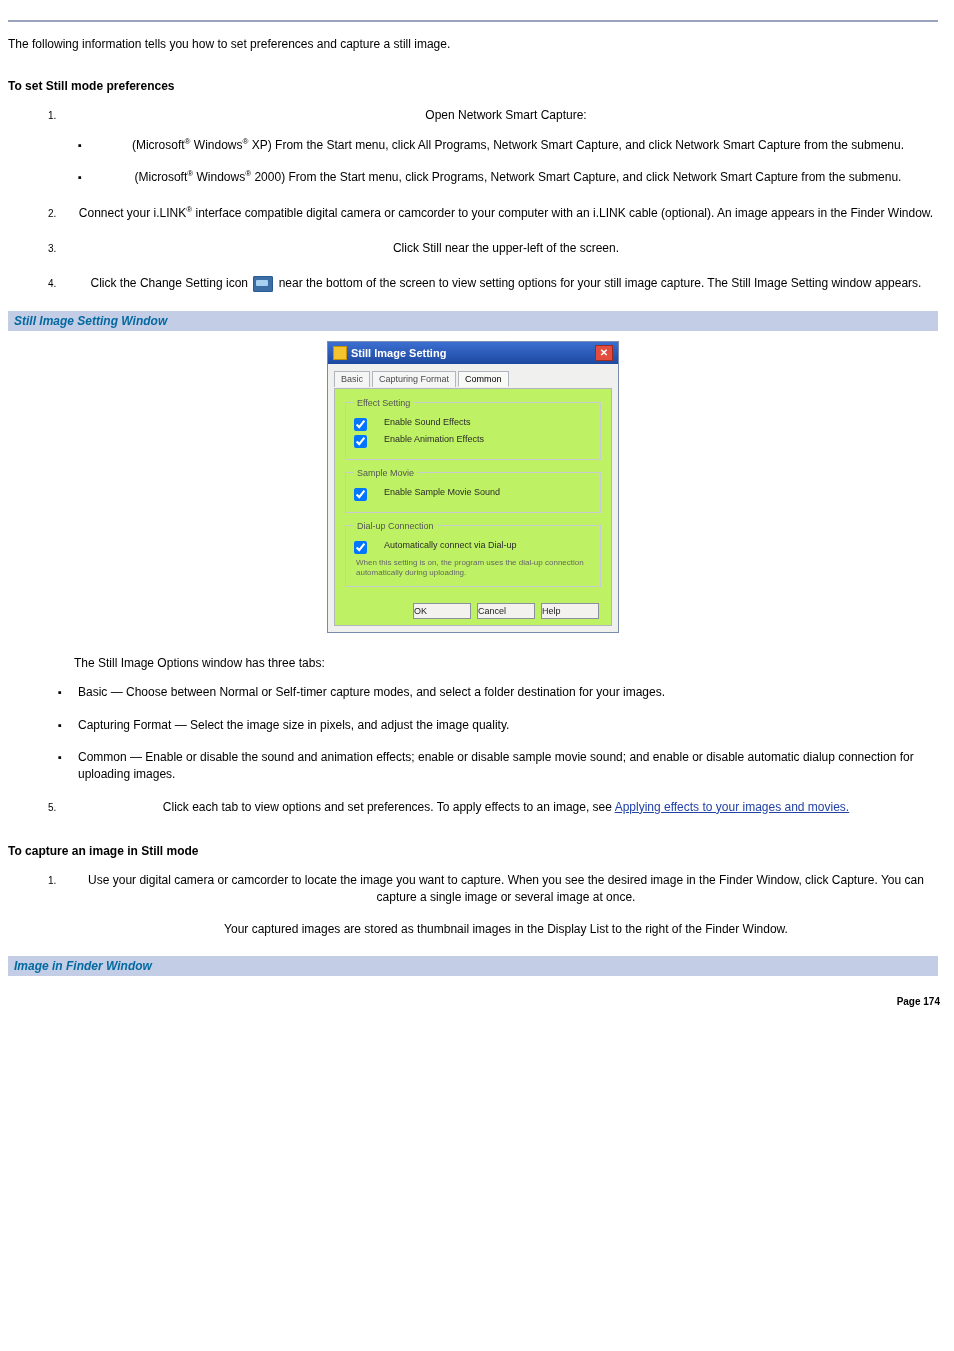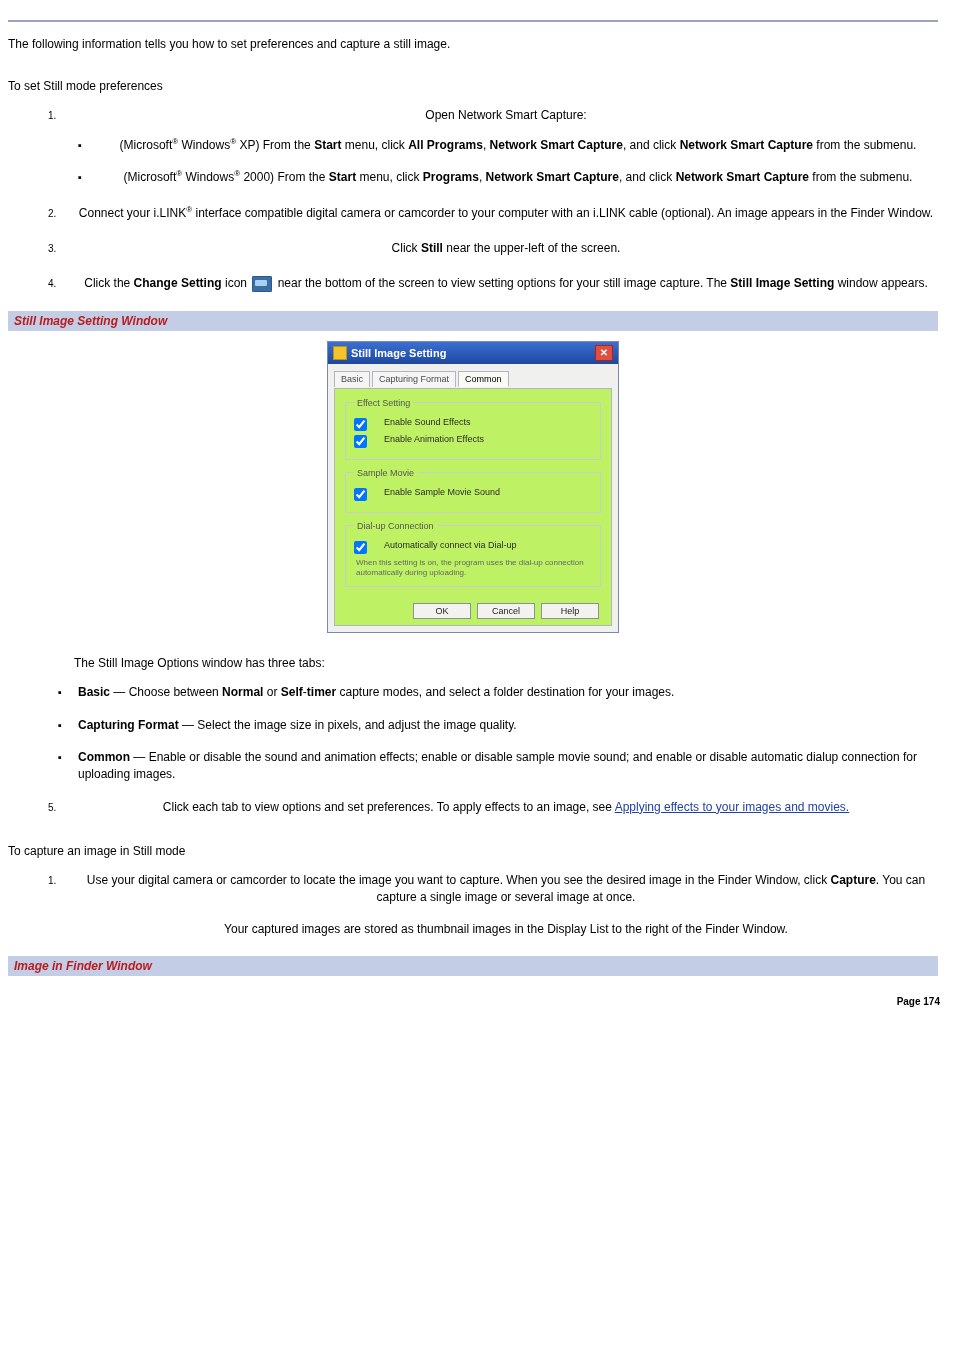--- a/index.html
+++ b/index.html
@@ -25,21 +25,21 @@
   }
   .rule {
     height: 2px;
     background: #9aa4bd;
     margin: 2px 0 14px 0;
   }
   p { line-height: 1.45; }
   .intro { margin: 0 0 26px 0; padding-left: 0; }
   h4.sect {
     font-size: 12px;
-    font-weight: normal;
+    font-weight: bold;
     margin: 0 0 14px 0;
   }
   ol.steps {
     margin: 0 0 0 40px;
     padding: 0;
     list-style: none;
     counter-reset: stepnum;
     text-align: center;
   }
   ol.steps > li {
@@ -76,21 +76,21 @@
     left: -20px;
     top: 1px;
     font-size: 11px;
     color: #000;
   }
   .reg {
     font-size: 8px;
     vertical-align: super;
     line-height: 0;
   }
-  strong { font-weight: bold; }
+  strong { font-weight: normal; }
   .icon-inline {
     display: inline-block;
     width: 18px;
     height: 14px;
     vertical-align: middle;
     background: #3a6ea5;
     border: 1px solid #2a5a90;
     position: relative;
     margin: 0 2px;
     border-radius: 1px;
@@ -98,21 +98,21 @@
   .icon-inline::after {
     content: "";
     position: absolute;
     left: 2px; top: 3px;
     width: 12px; height: 6px;
     background: #a8d0f0;
     border-radius: 1px;
   }
   .caption-bar {
     background: #c3cde6;
-    color: #b91c1c;
+    color: #0369a1;
     font-style: italic;
     font-weight: bold;
     font-size: 12px;
     padding: 3px 6px;
     margin: 6px 0 8px 0;
   }
   .dialog-wrap {
     display: flex;
     justify-content: center;
     margin: 10px 0 22px 0;
@@ -208,21 +208,20 @@
   .btnrow {
     display: flex;
     justify-content: flex-end;
     gap: 6px;
     padding: 8px 2px 0;
   }
   .dlg-btn {
     font-size: 9px;
     padding: 2px 0;
     width: 56px;
-    text-align: center;
     background: #f3f2ef;
     border: 1px solid #8b919c;
     color: #222;
   }
   a.link { color: #2241a5; text-decoration: underline; }
   .footer {
     text-align: right;
     font-size: 10px;
     font-weight: bold;
     color: #000;

